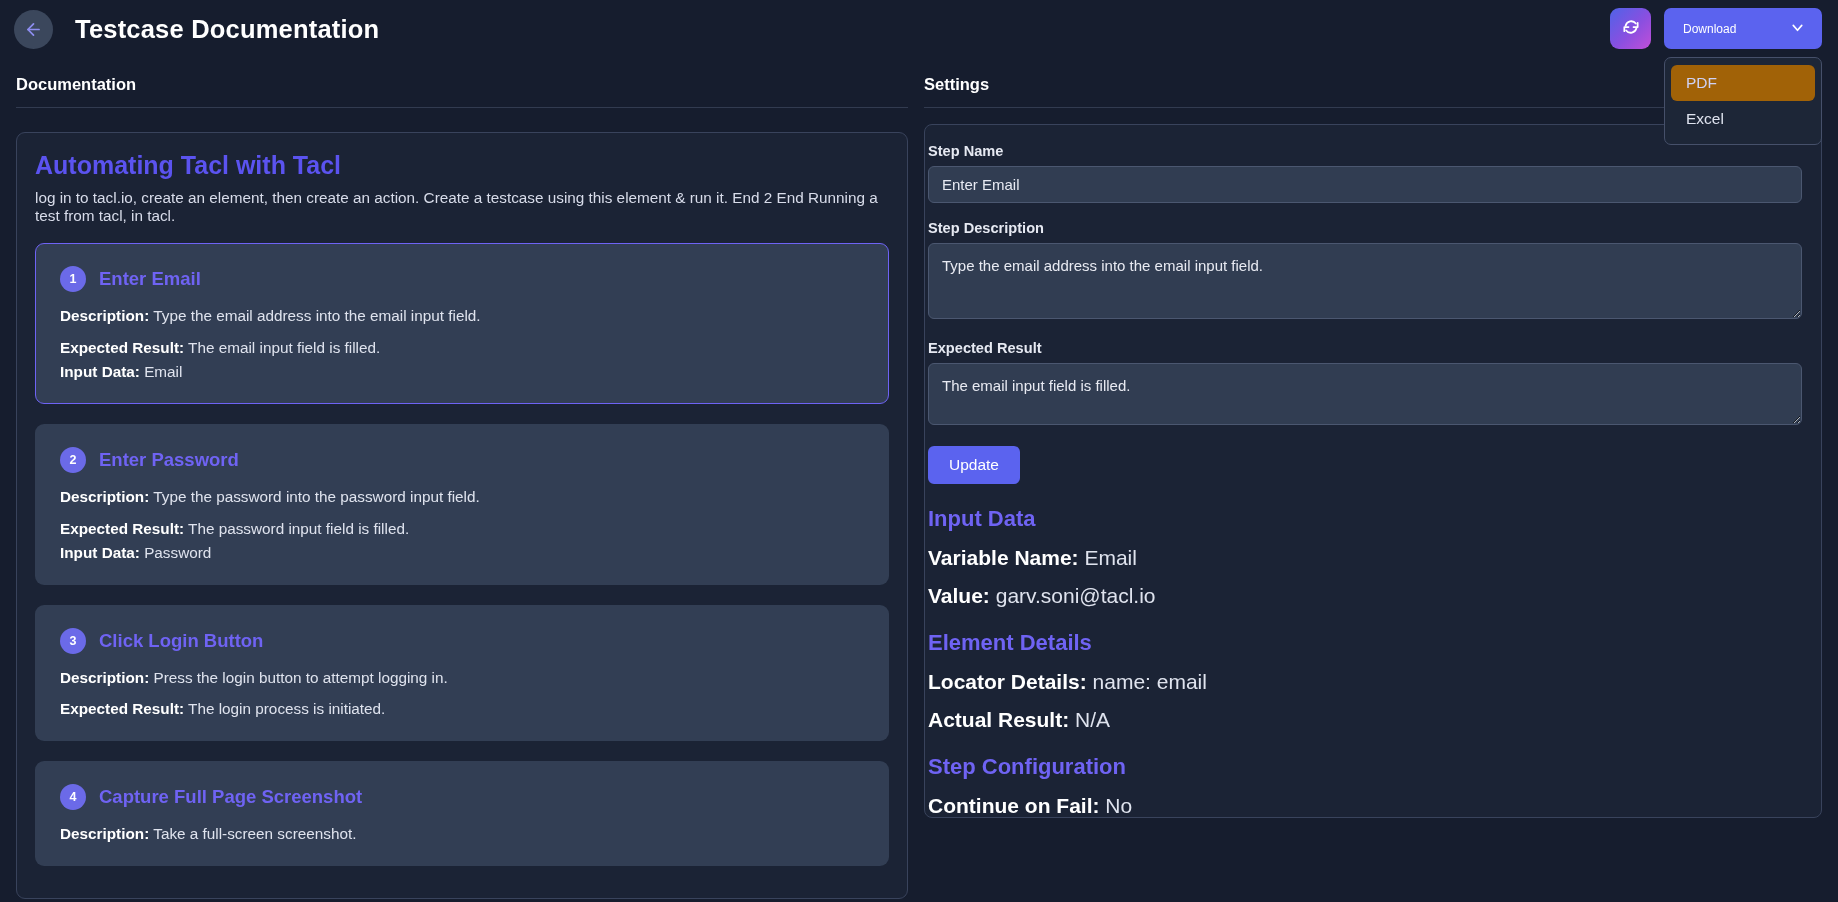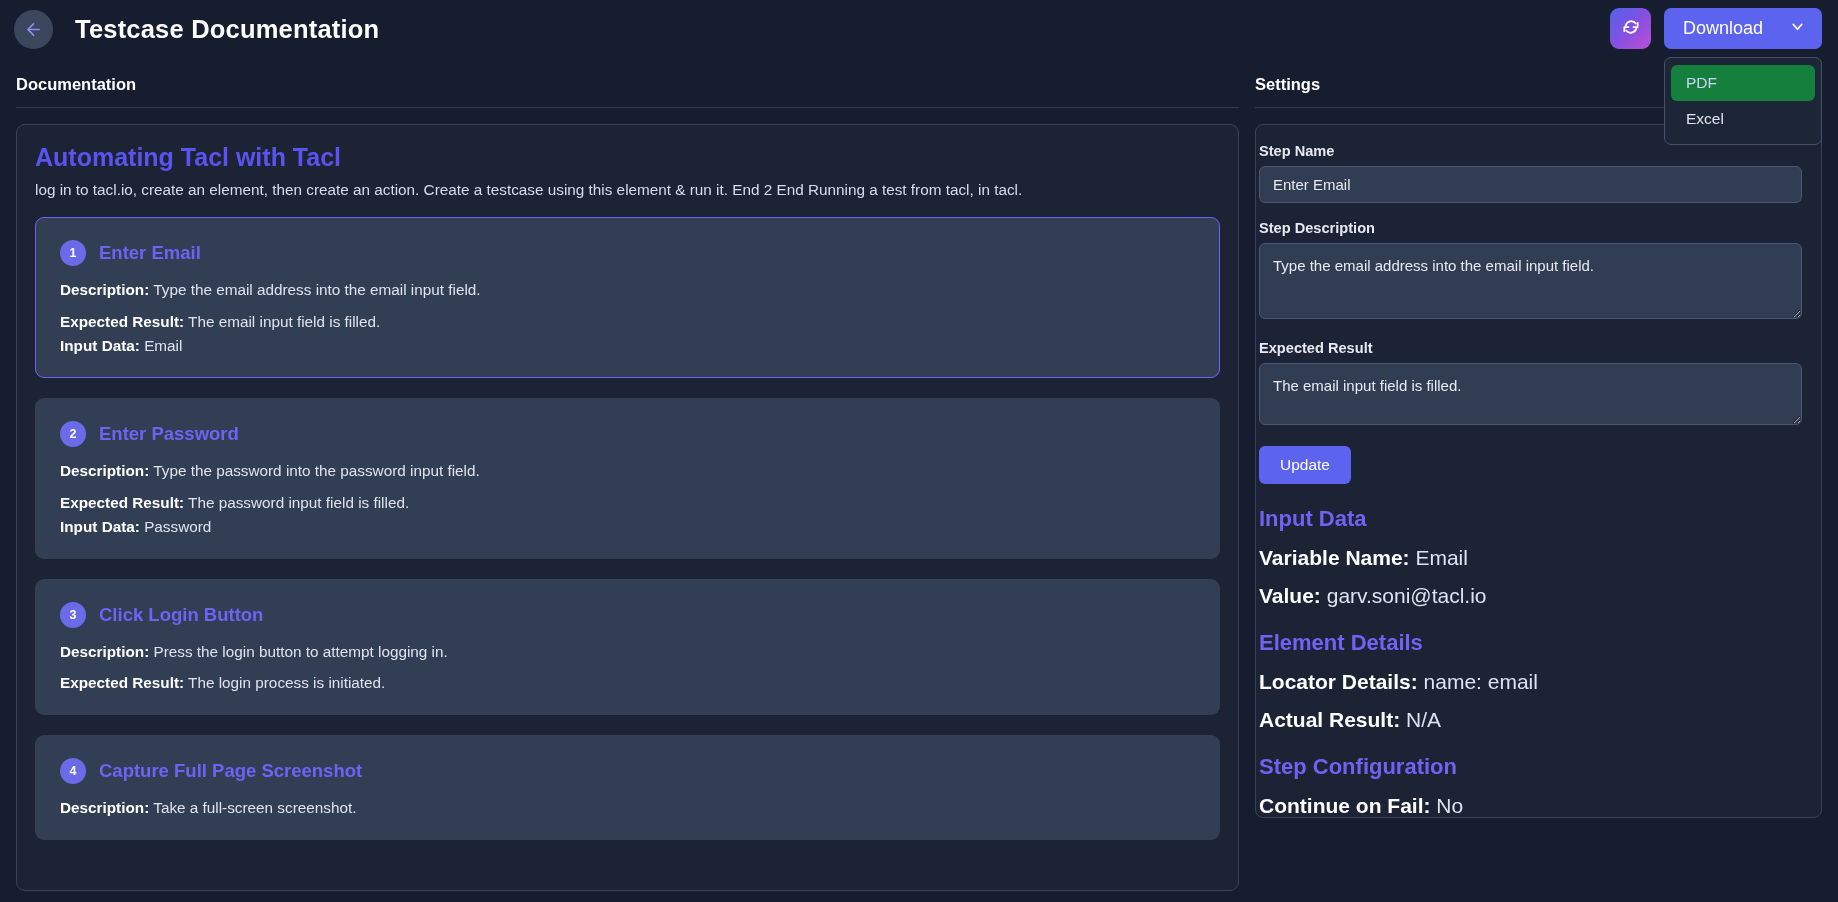--- a/index.html
+++ b/index.html
@@ -47,21 +47,21 @@
     cursor: pointer;
     flex: none;
   }
   .download-wrap { position: relative; }
   .download-btn {
     height: 41px;
     min-width: 158px;
     border-radius: 7px;
     background: #5b63ef;
     color: #fff;
-    font-size: 18px;
+    font-size: 12px;
     display: flex; align-items: center; justify-content: space-between;
     padding: 0 16px 0 19px;
     gap: 22px;
     cursor: pointer;
     border: none;
     font-family: "Liberation Sans", sans-serif;
   }
   .download-menu {
     position: absolute;
     top: 49px; right: 0;
@@ -73,44 +73,44 @@
   }
   .menu-item {
     height: 36px;
     border-radius: 6px;
     display: flex; align-items: center;
     padding-left: 15px;
     font-size: 15.5px;
     color: #dfe3ef;
     cursor: pointer;
   }
-  .menu-item.active { background: #15803d; color: #cfd2f5; }
+  .menu-item.active { background: #a16207; color: #cfd2f5; }
 
   
   .body-wrap {
     display: flex;
     gap: 0;
     padding: 0 16px;
     height: 844px;
   }
-  .col-left  { width: 1223px; flex: none; }
+  .col-left  { width: 892px; flex: none; }
   .col-right { width: 1px; flex: 1; margin-left: 16px; }
 
   .section-label {
     font-size: 16.5px;
     font-weight: bold;
     color: #ffffff;
     padding: 17px 0 13px 0;
     border-bottom: 1px solid #323b50;
     margin-bottom: 0;
   }
   .col-right .section-label { border-bottom: 1px solid #323b50; }
 
   .doc-panel {
-    margin-top: 16px;
+    margin-top: 24px;
     background: #1b2335;
     border: 1px solid #39435c;
     border-radius: 9px;
     padding: 18px 18px 0 18px;
     height: 767px;
     overflow: hidden;
   }
   .doc-title {
     font-size: 25px;
     font-weight: bold;

